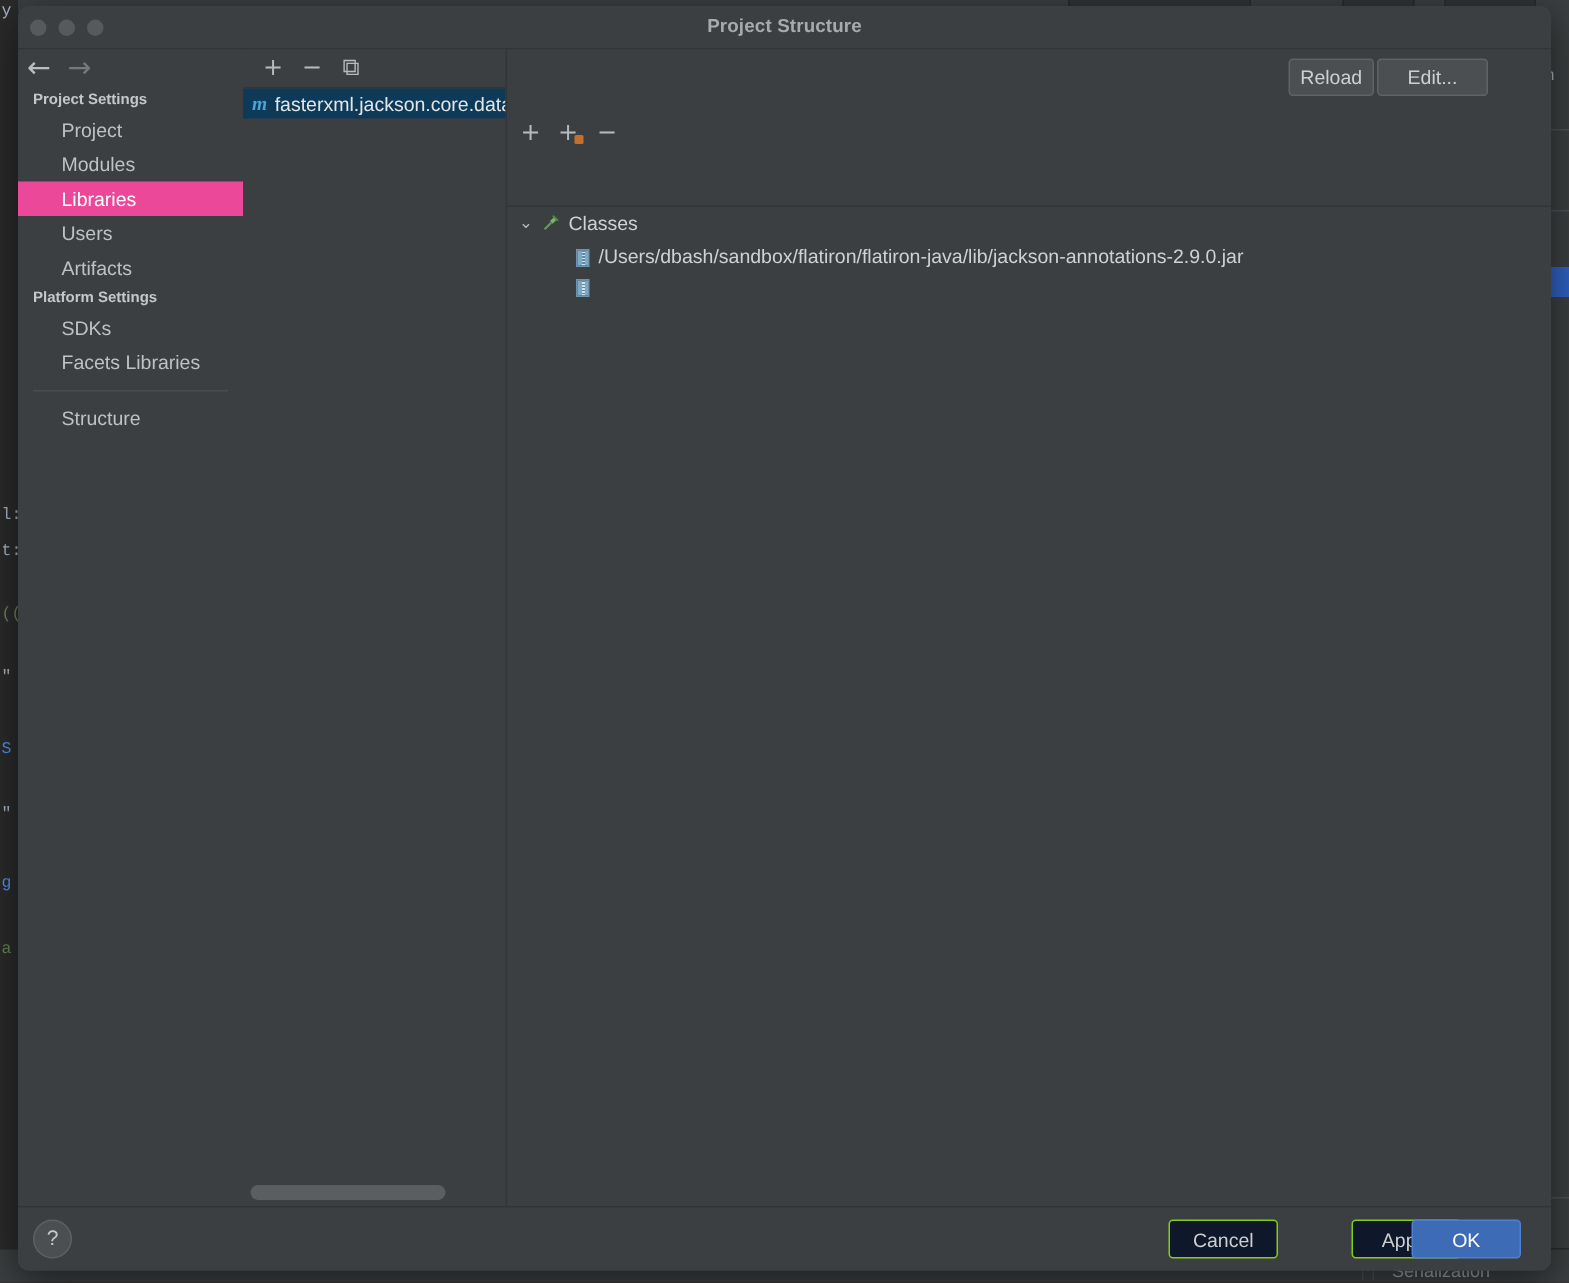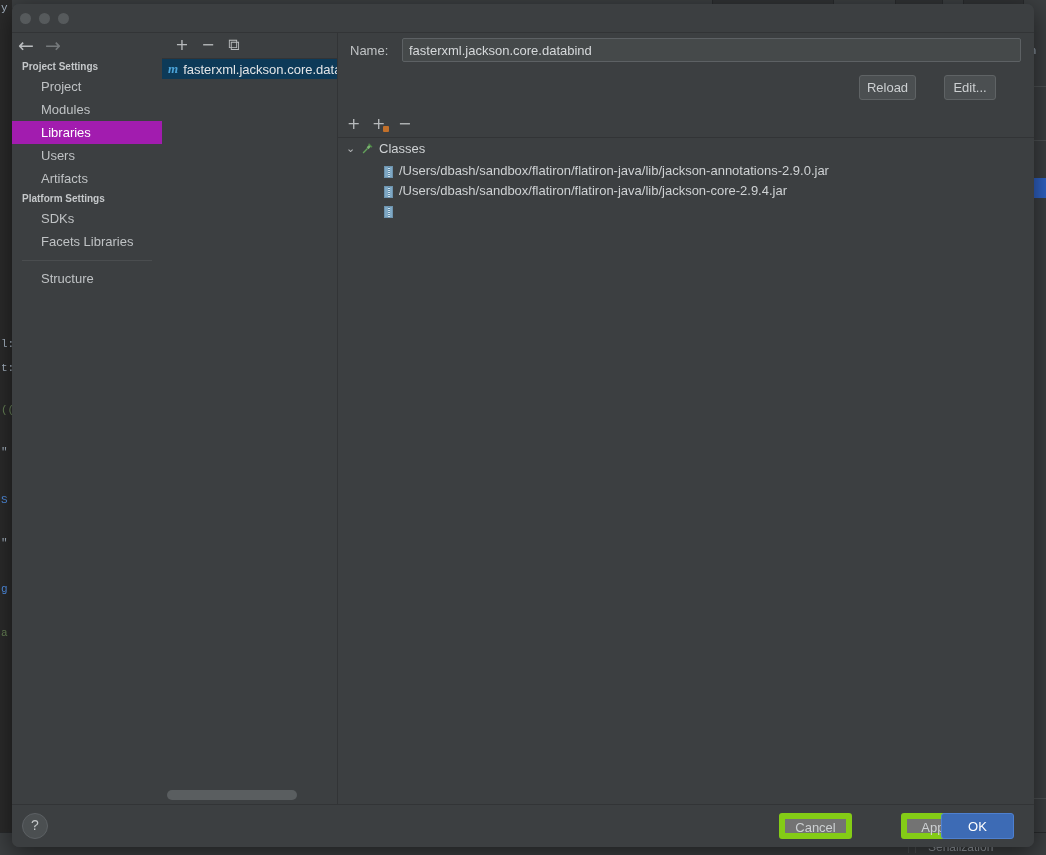--- a/index.html
+++ b/index.html
@@ -117,21 +117,21 @@
 
   .nav-group-title {
     padding: 3px 0 3px 10px;
     font-size: 10px; font-weight: bold; color: #c5c8ca;
   }
   .nav-item {
     padding: 3px 0 3px 29px;
     font-size: 13px; color: #bfc2c4;
     line-height: 17px;
   }
-  .nav-item.selected { background: #a21caf; color: #ffffff; }
+  .nav-item.selected { background: #ec4899; color: #ffffff; }
   .nav-sep { margin: 7px 10px 6px 10px; height: 1px; background: #4a4d4f; }
 
   .col-list {
     position: absolute; left: 150px; top: 0; width: 175px; height: 771px;
     background: #3c3f41;
     border-right: 1px solid #323436;
   }
   .list-toolbar { position: relative; height: 25px; }
   .tb-btn {
     position: absolute; top: 3px;
@@ -207,21 +207,21 @@
     background: #4b4f51;
     border: 1px solid #5f6365;
     border-radius: 3px;
     color: #cdd0d2;
     font-size: 13px;
     font-family: "Liberation Sans", sans-serif;
     padding: 0 14px;
     cursor: default;
   }
   .btn-reload { left: 521px; width: 57px; padding: 0; }
-  .btn-edit   { left: 606px; width: 52px; padding: 0; }
+  .btn-edit   { left: 580px; width: 74px; padding: 0; }
 
   .tree-toolbar { position: relative; height: 24px; }
   .tree-tb {
     position: absolute; top: 1px;
     height: 20px;
     color: #b7babc;
     font-size: 16px; line-height: 20px;
     font-family: "DejaVu Sans", sans-serif;
   }
   .orange-dot {
@@ -283,22 +283,22 @@
     color: #c5c8ca;
     font-size: 14px; line-height: 23px; text-align: center;
   }
   .fbtn {
     position: absolute; top: 8px;
     height: 26px;
     border-radius: 3px;
     font-size: 13px;
     font-family: "Liberation Sans", sans-serif;
     color: #cdd0d2;
-    background: #737373;
-    border: 6px solid #84cc16;
+    background: #0f172a;
+    border: 1px solid #84cc16;
     cursor: default;
   }
   .fbtn-cancel { left: 767px; width: 73px; }
   .fbtn-apply  { left: 848px; width: 73px; margin-left: 41px; }
   .fbtn-ok {
     left: 929px; width: 73px;
     background: #3d6bb5;
     border: 1px solid #4e80d0;
     color: #ffffff;
   }
@@ -344,20 +344,21 @@
 </div>
 
 <div id="dialog">
 
   <div class="titlebar">
     <div class="lights">
       <div class="light"></div>
       <div class="light"></div>
       <div class="light"></div>
     </div>
+    <div class="title-text">Project Structure</div>
   </div>
 
   <div class="body-wrap">
 
     <div class="col-nav">
       <div class="nav-arrows">
         <div class="arrow back">←</div>
         <div class="arrow fwd">→</div>
       </div>
       <div id="nav-tree">
@@ -387,24 +388,20 @@
           <span class="list-row-label">fasterxml.jackson.core.databind</span>
         </div>
         <div class="hscroll-track">
           <div class="hscroll-thumb"></div>
         </div>
       </div>
     </div>
 
     <div class="col-detail">
 
-      <div class="name-row">
-        <div class="name-label">Name:</div>
-        <input class="name-input" type="text" value="fasterxml.jackson.core.databind" style="">
-      </div>
 
       <div class="maven-row">
         <button class="btn btn-reload">Reload</button>
         <button class="btn btn-edit">Edit...</button>
       </div>
 
       <div class="tree-toolbar">
         <div class="tree-tb" style="left:9px;">+</div>
         <div class="tree-tb" style="left:34px;">+</div>
         <div class="orange-dot" style="left:45px; top:13px;"></div>
@@ -423,24 +420,20 @@
           </span>
           <span class="node-label">Classes</span>
         </div>
         <div id="jar-children">
             <div class="tree-child">
               <span class="jar-icon"></span>
               <span class="child-label">/Users/dbash/sandbox/flatiron/flatiron-java/lib/jackson-annotations-2.9.0.jar</span>
             </div>
             <div class="tree-child">
               <span class="jar-icon"></span>
-              <span class="child-label">/Users/dbash/sandbox/flatiron/flatiron-java/lib/jackson-core-2.9.4.jar</span>
-            </div>
-            <div class="tree-child">
-              <span class="jar-icon"></span>
             </div>
           </div>
       </div>
 
     </div>
   </div>
 
   <div class="footer">
     <div class="help-btn">?</div>
     <button class="fbtn fbtn-cancel">Cancel</button>

